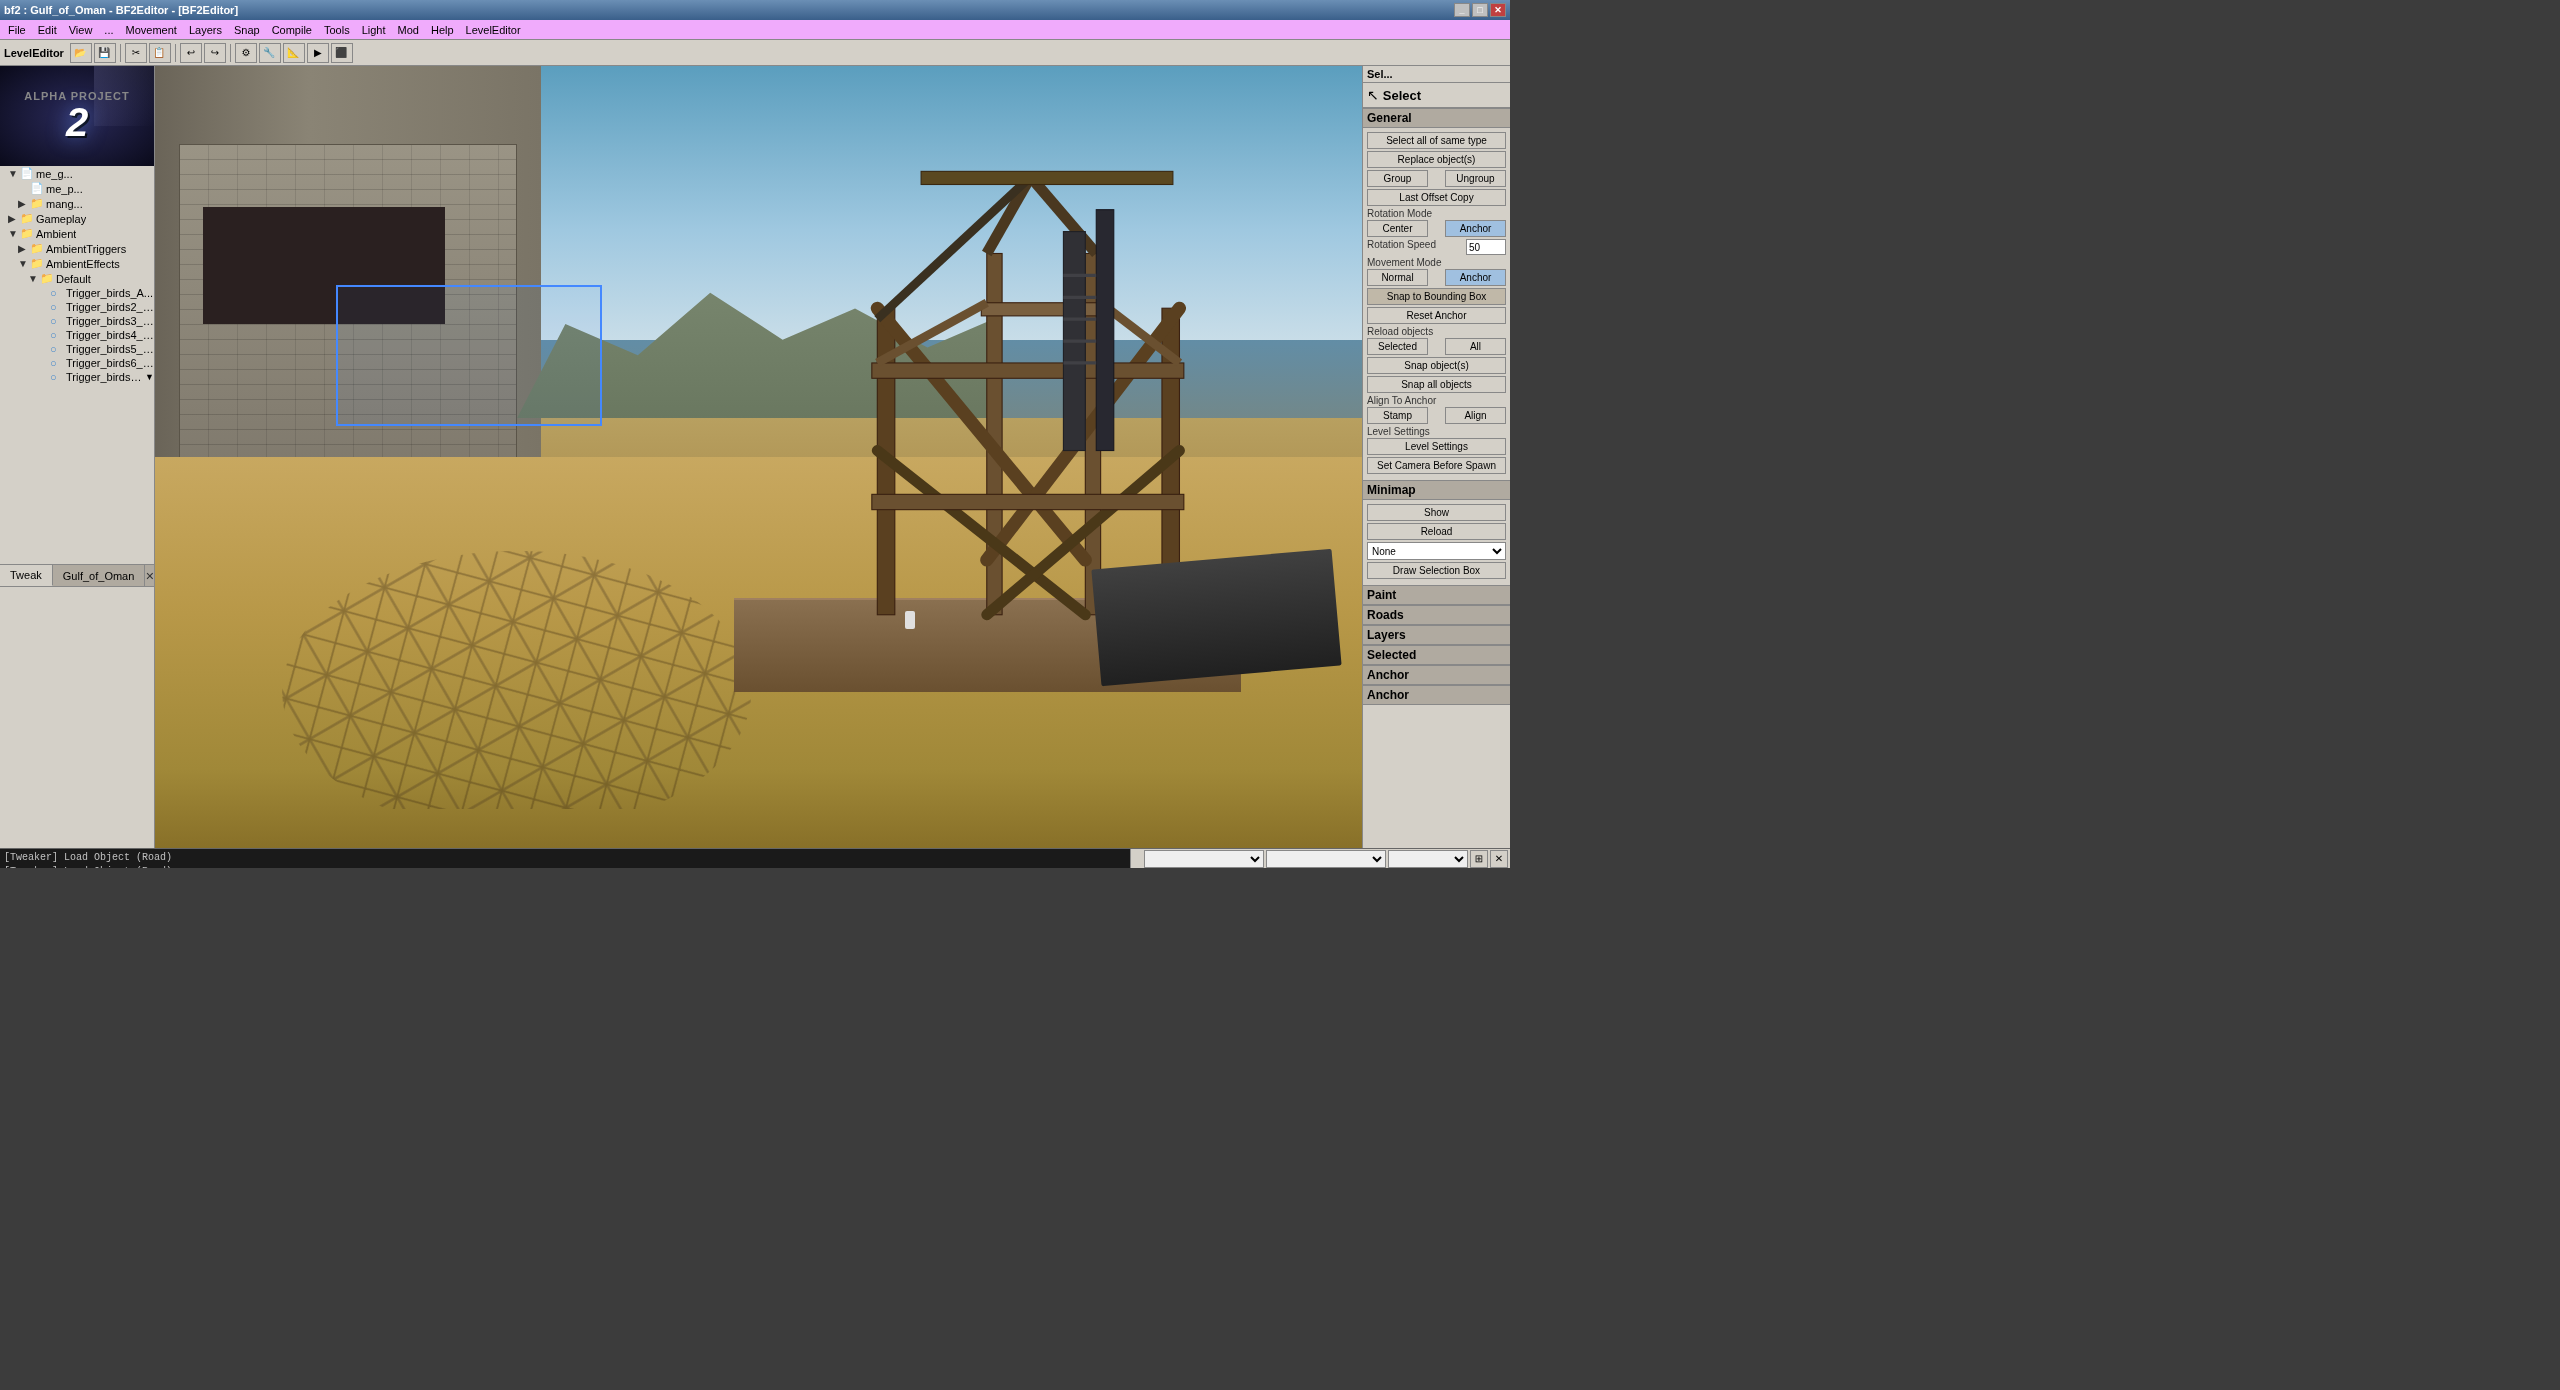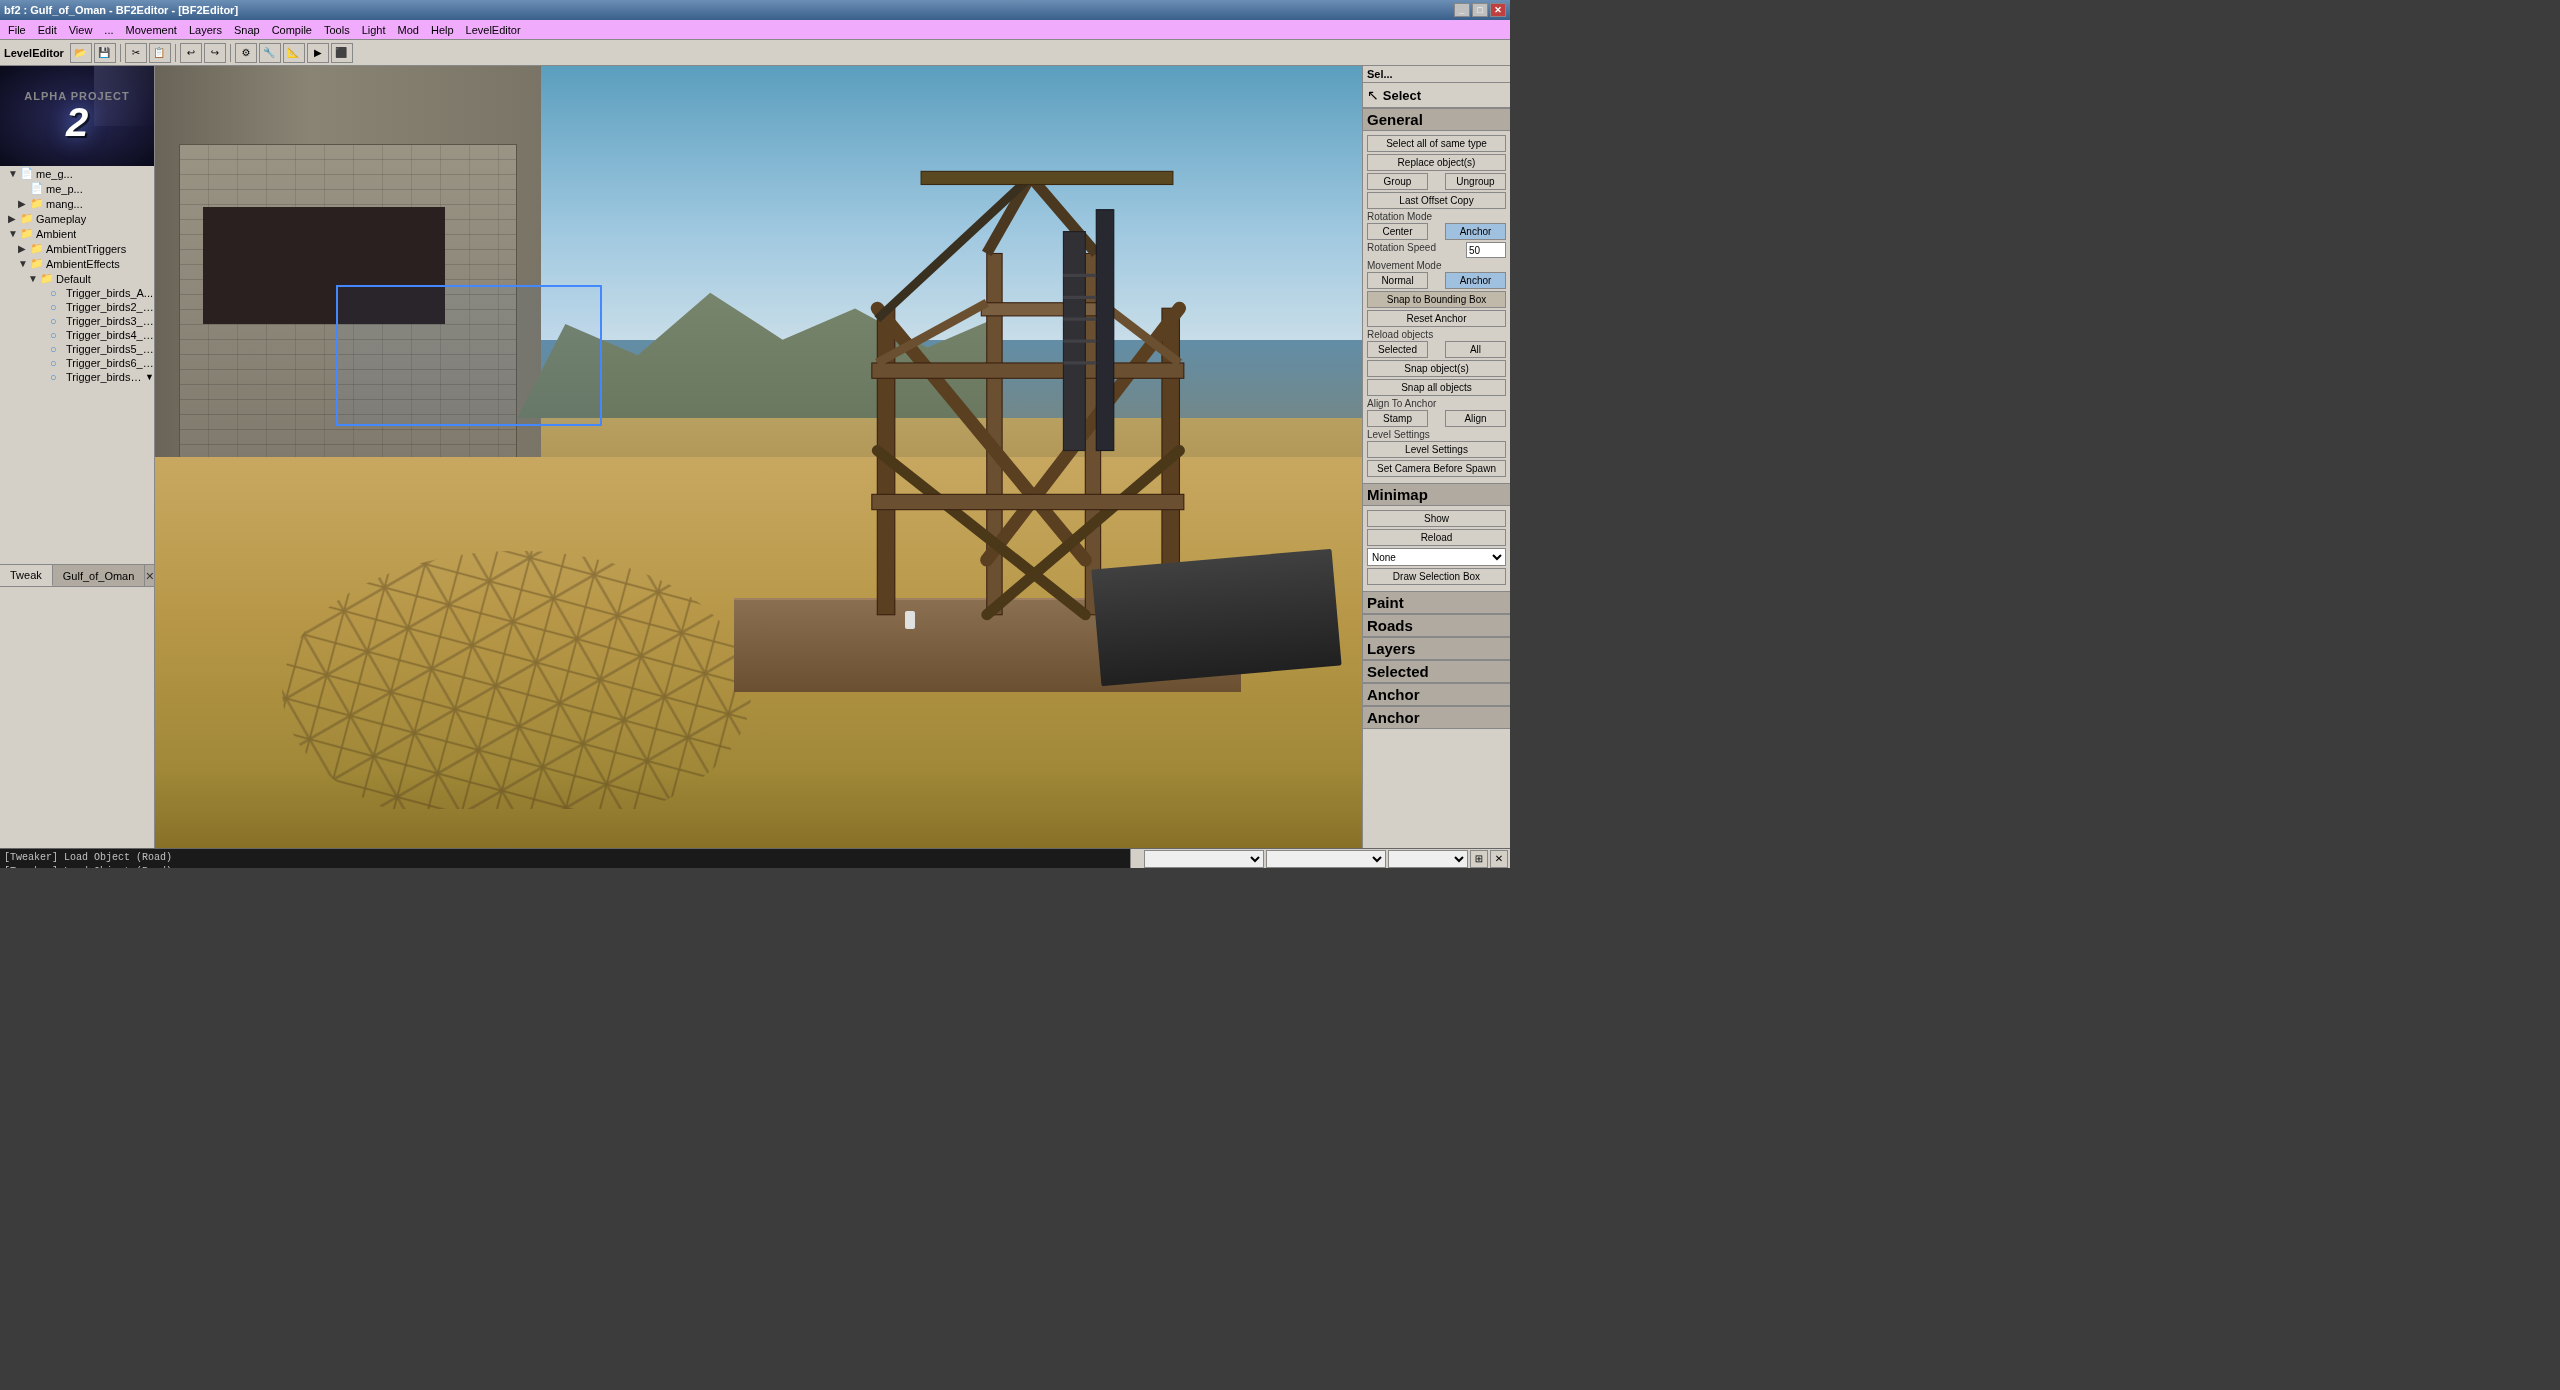--- a/index.html
+++ b/index.html
@@ -130,21 +130,21 @@
     
     #select-header {
       display: flex; align-items: center; padding: 4px; background: #d4d0c8;
       border-bottom: 1px solid #888;
     }
     #select-icon { font-size: 14px; margin-right: 4px; }
     #select-title { font-size: 13px; font-weight: bold; }
 
     
     .section-header {
-      background: #b0aaa0; padding: 2px 4px; font-size: 15px; font-weight: bold;
+      background: #b0aaa0; padding: 2px 4px; font-size: 12px; font-weight: bold;
       border-top: 1px solid #888; border-bottom: 1px solid #888; cursor: pointer;
     }
     .section-content { padding: 4px; }
 
     
     .rp-btn {
       display: block; width: 100%; margin-bottom: 2px; padding: 2px 4px;
       background: #d4d0c8; border: 1px solid #888; font-size: 10px;
       cursor: pointer; text-align: center; color: #000;
     }

